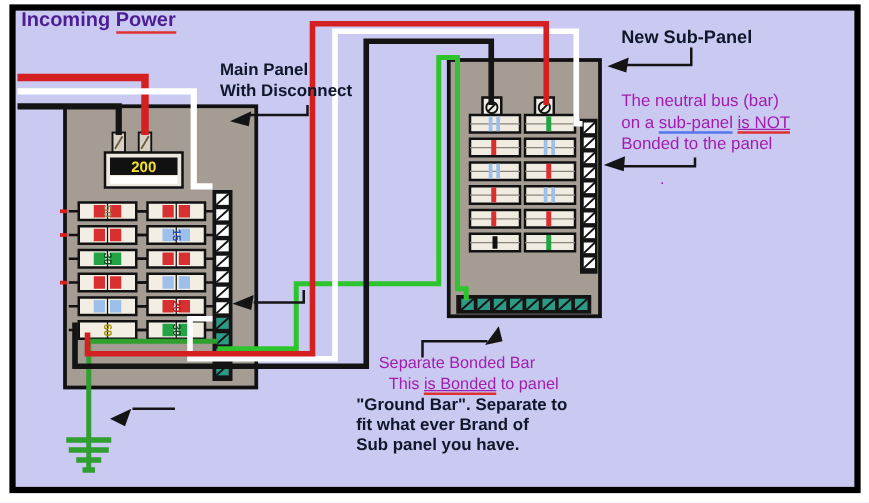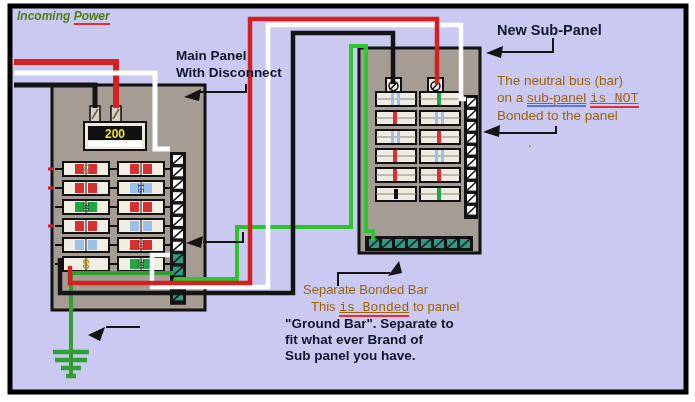--- a/index.html
+++ b/index.html
@@ -1,26 +1,26 @@
 <!DOCTYPE html>
 <html><head>
 <meta charset="utf-8">
 <style>
   html,body{margin:0;padding:0;background:#ffffff;}
   #stage{position:relative;width:695px;height:402px;background:#ffffff;overflow:hidden;
          font-family:"Liberation Sans",sans-serif;}
   #diagram{position:absolute;left:0;top:0;}
   svg text{font-family:"Liberation Sans",sans-serif;}
-  .txt{position:absolute;font-size:13px;color:#a16207;white-space:nowrap;line-height:17px;z-index:2;}
-  .blue-bold{font-weight:bold;font-size:12px;color:#4d7c0f;font-style:italic;}
+  .txt{position:absolute;font-size:13px;color:#a21caf;white-space:nowrap;line-height:17px;z-index:2;}
+  .blue-bold{font-weight:bold;font-size:16px;color:#4c1d95;}
   .red-bold{font-weight:bold;font-size:13.5px;color:#0f172a;}
   .u-red{border-bottom:2px solid #e03030;padding-bottom:0px;}
   .u-yellow{border-bottom:2px solid #cfcf6e;padding-bottom:0px;}
-  .du-red{text-decoration:underline;border-bottom:2px solid #e03030;font-family:Liberation Mono, monospace;}
-  .du-blue{text-decoration:underline;border-bottom:2px solid #5577ee;}
+  .du-red{text-decoration:underline;border-bottom:2px solid #e03030;}
+  .du-blue{border-bottom:2px solid #5577ee;}
 </style>
 </head>
 <body>
 
 <div id="stage">
 
 <svg id="diagram" width="695" height="402" viewBox="0 0 695 402">
 
   <rect x="10" y="6" width="676" height="386" fill="#c9c9f2" stroke="#000000" stroke-width="5"></rect>
 

